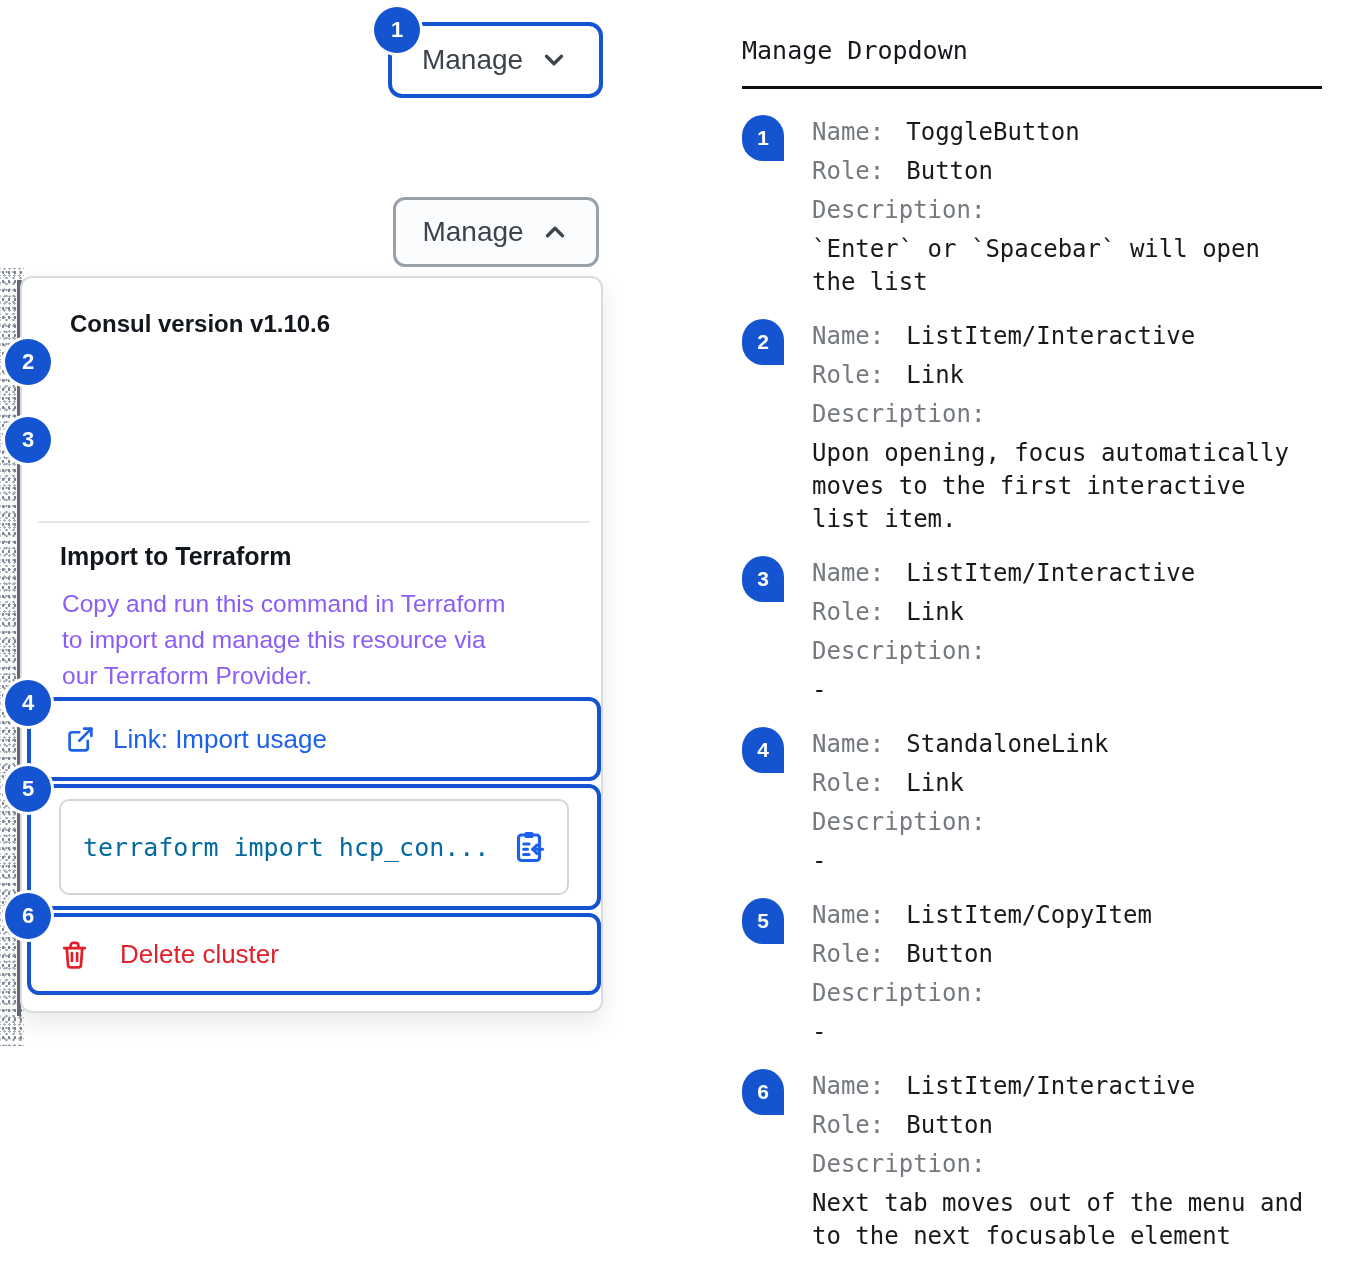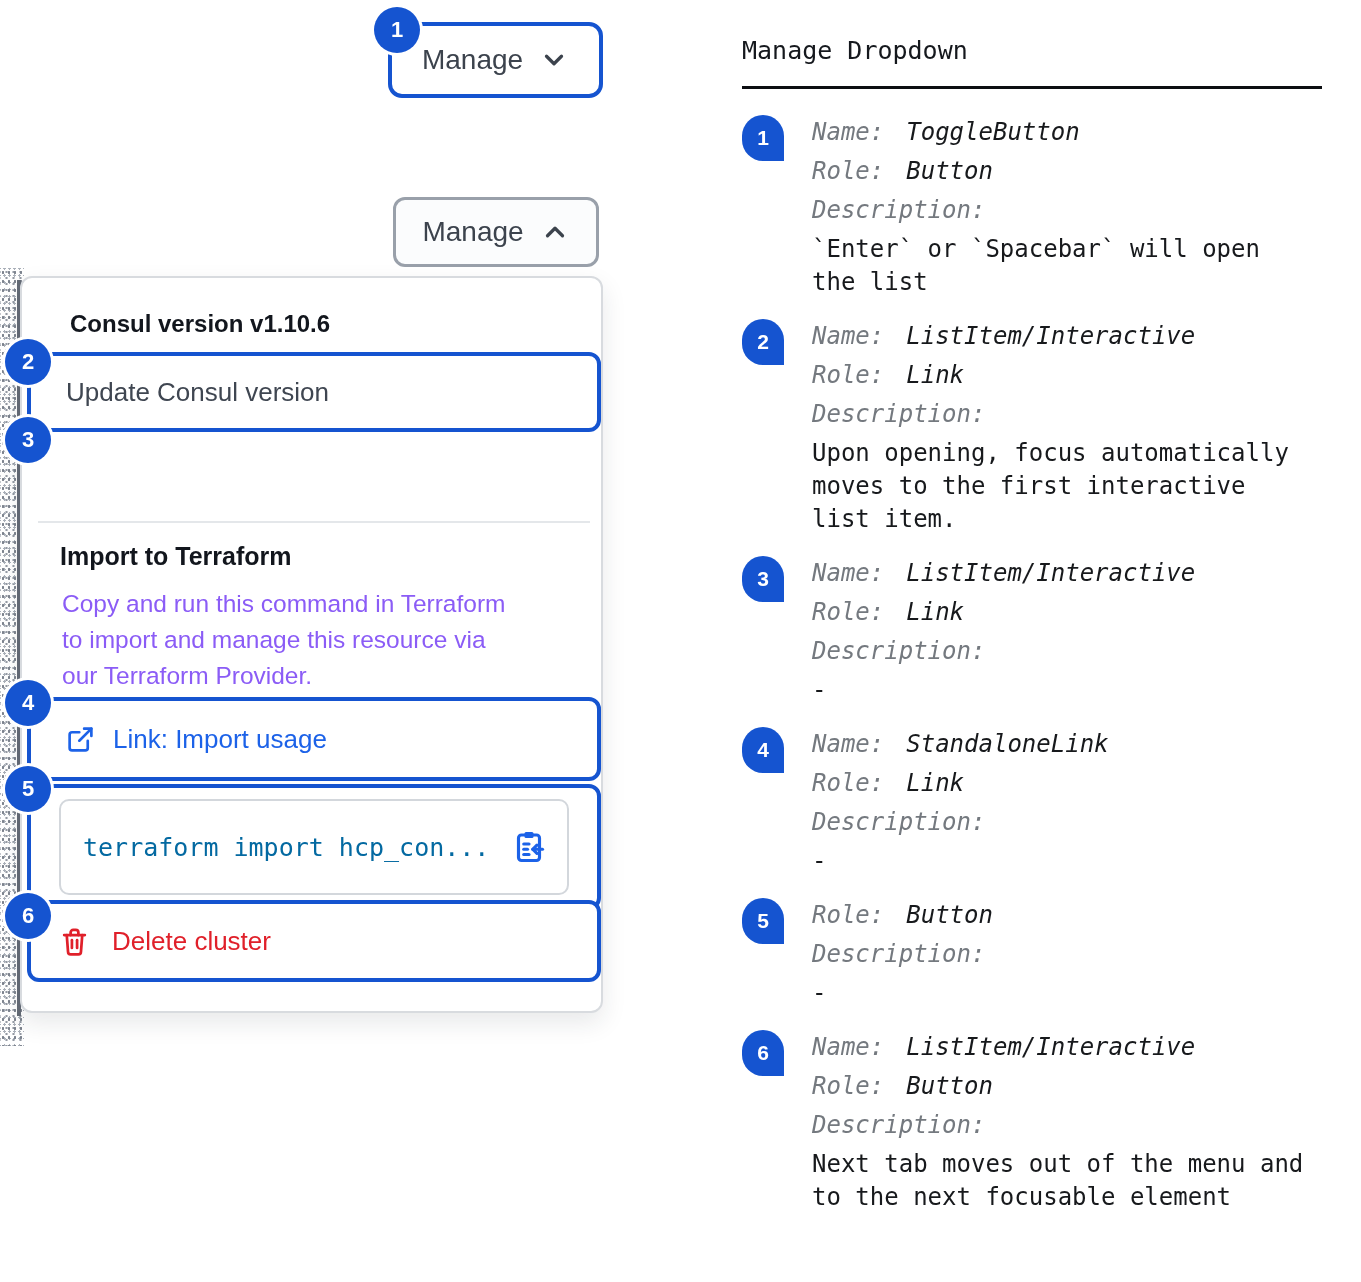--- a/index.html
+++ b/index.html
@@ -49,36 +49,36 @@
   .import-desc{position:absolute;left:40px;top:308px;width:530px;font-size:24.5px;line-height:36px;
     color:#8b5cf6;white-space:pre-line;}
   #item-docs{top:419px;height:84px;gap:18px;}
   .docs-link-label{font-size:26px;font-weight:500;color:#1c62e8;}
   .ext-icon{width:29px;height:29px;color:#1c62e8;flex:none;}
   #item-copy{top:506px;height:126px;padding:0 28px 0 28px;}
   .code-field{flex:1;height:96px;border:2px solid #d3d7dc;border-radius:10px;box-sizing:border-box;
     display:flex;align-items:center;justify-content:space-between;padding:0 20px 0 22px;background:#ffffff;}
   .code-text{font-family:"DejaVu Sans Mono","Liberation Mono",monospace;font-size:25px;color:#0369a1;}
   .clip-icon{width:36px;height:36px;color:#1c62e8;flex:none;}
-  #item-delete{top:622px;height:82px;gap:22px;padding-left:28px;}
+  #item-delete{top:635px;height:82px;gap:30px;padding-left:28px;}
   .trash-icon{width:31px;height:33px;color:#e0202a;flex:none;}
   .delete-label{font-size:26px;font-weight:500;color:#e0202a;}
 
   
   #legend{position:absolute;left:742px;top:36px;width:580px;
     font-family:"DejaVu Sans Mono","Liberation Mono",monospace;color:#17191c;}
   .legend-title{font-size:25px;line-height:30px;color:#15181d;}
   .legend-hr{height:3px;background:#0c0e12;margin-top:20px;}
   .legend-items{margin-top:24px;}
   .legend-item{display:flex;margin-bottom:18px;}
   .legend-badge{width:42px;height:46px;border-radius:21px 21px 0 21px;background:#1554d0;color:#ffffff;
     font-family:"Liberation Sans",sans-serif;font-size:21px;font-weight:700;
     display:flex;align-items:center;justify-content:center;flex:none;margin-top:2px;}
   .legend-text{margin-left:28px;font-size:24px;}
-  .lrow{line-height:39px;white-space:nowrap;font-style:italic;}
+  .lrow{line-height:39px;white-space:nowrap;}
   .lbl{color:#74797f;margin-right:22px;}
   .ldesc{line-height:33px;margin-top:3px;white-space:pre-line;}
 </style>
 </head>
 <body>
 
 <div id="canvas">
 
   <div class="noise-strip">
     <div class="noise-line"></div>
@@ -95,23 +95,20 @@
   <div id="btn-open" class="toggle-btn">
     <span>Manage</span>
     <svg class="chev" viewBox="0 0 24 24" fill="none" stroke="currentColor" stroke-width="2.6" stroke-linecap="round" stroke-linejoin="round">
         <polyline points="6 15 12 9 18 15"></polyline>
       </svg>
   </div>
 
   <div id="panel">
     <div class="version-label">Consul version v1.10.6</div>
 
-    <div id="item-update" class="ring-box">
-      <span class="menu-item-label">Update Consul version</span>
-    </div>
 
 
     <div class="divider"></div>
 
     <div class="import-title">Import to Terraform</div>
     <div class="import-desc">Copy and run this command in Terraform
 to import and manage this resource via
 our Terraform Provider.</div>
 
     <div id="item-docs" class="ring-box">
@@ -200,20 +197,21 @@
           <div class="lrow"><span class="lbl">Name:</span><span class="val">StandaloneLink</span></div>
           <div class="lrow"><span class="lbl">Role:</span><span class="val">Link</span></div>
           <div class="lrow"><span class="lbl">Description:</span></div>
           <div class="ldesc">-</div>
         </div>
       </div>
 
       <div class="legend-item">
         <div class="legend-badge">5</div>
         <div class="legend-text">
+          <div class="lrow"><span class="lbl">Name:</span><span class="val">ListItem/CopyItem</span></div>
           <div class="lrow"><span class="lbl">Role:</span><span class="val">Button</span></div>
           <div class="lrow"><span class="lbl">Description:</span></div>
           <div class="ldesc">-</div>
         </div>
       </div>
 
       <div class="legend-item">
         <div class="legend-badge">6</div>
         <div class="legend-text">
           <div class="lrow"><span class="lbl">Name:</span><span class="val">ListItem/Interactive</span></div>

